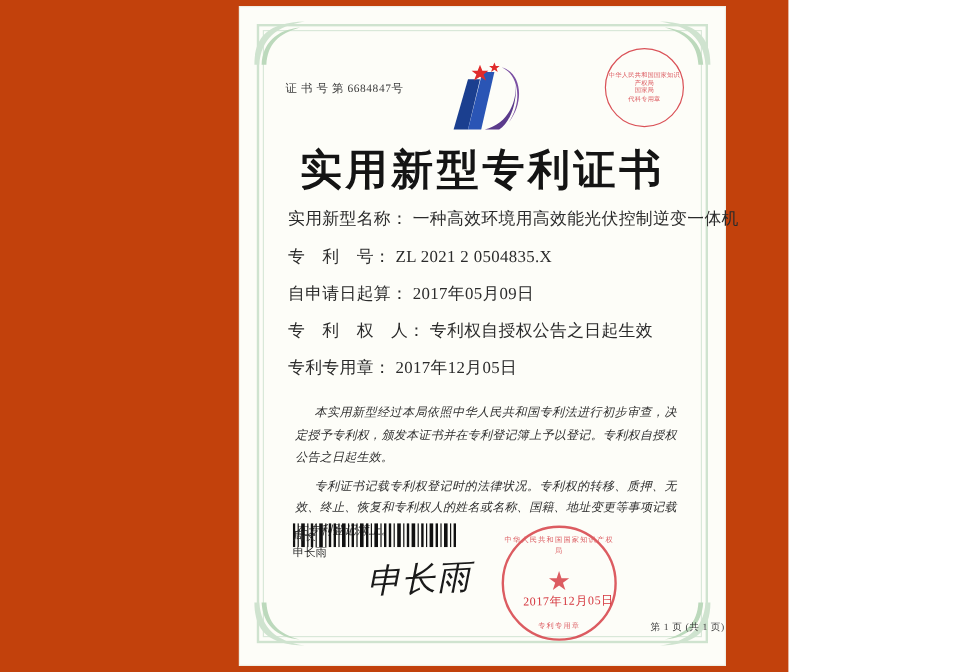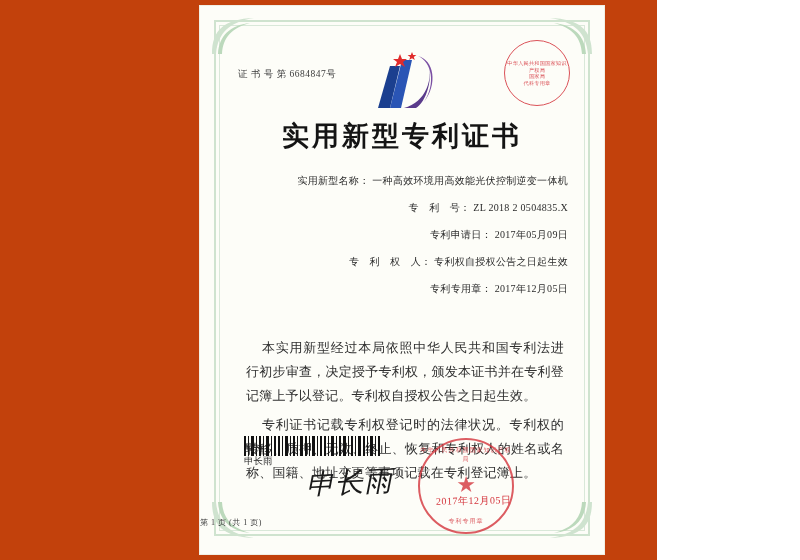--- a/index.html
+++ b/index.html
@@ -97,56 +97,56 @@
     line-height: 1.25;
     text-align: center;
     letter-spacing: 0.2px;
   }
   .title {
     position: absolute;
     left: 0;
     right: 0;
     top: 112px;
     text-align: center;
-    font-size: 27px;
+    font-size: 35px;
     font-weight: bold;
     letter-spacing: 3px;
     color: #141414;
     font-family: Liberation Sans, sans-serif;
   }
   .fields {
     position: absolute;
     left: 40px;
     top: 168px;
     right: 36px;
   }
   .field {
-    font-size: 10px;
+    font-size: 14px;
     color: #2b2b2b;
     margin-bottom: 13px;
     letter-spacing: 0.3px;
     white-space: nowrap;
-    text-align: right;
   }
   .field .lbl {
     display: inline-block;
   }
   .field .val {
     display: inline-block;
   }
   .body-text {
     position: absolute;
     left: 46px;
     right: 40px;
     top: 330px;
-    font-size: 13px;
+    font-size: 10px;
     line-height: 1.85;
     color: #2f2f2f;
     text-align: justify;
     letter-spacing: 0.2px;
+    font-style: italic;
   }
   .body-text p {
     margin: 0 0 5px 0;
     text-indent: 16px;
   }
   .barcode {
     position: absolute;
     left: 44px;
     top: 430px;
     width: 140px;
@@ -211,21 +211,21 @@
     font-size: 10px;
     color: #d4343c;
     letter-spacing: 0.5px;
     transform: rotate(-1deg);
   }
   .footer {
     position: absolute;
     left: 0;
     right: 0;
     bottom: 26px;
-    text-align: left;
+    text-align: right;
     font-size: 8px;
     color: #3a3a3a;
     letter-spacing: 0.5px;
   }
 </style>
 </head>
 <body>
 
 <div class="page">
   <div class="certificate">
@@ -274,24 +274,24 @@
 
     <div class="title">实用新型专利证书</div>
 
     <div class="fields">
       <div class="field">
         <span class="lbl">实用新型名称：</span>
         <span class="val">一种高效环境用高效能光伏控制逆变一体机</span>
       </div>
       <div class="field">
         <span class="lbl">专　利　号：</span>
-        <span class="val">ZL 2018 2 0504835.X</span>
-      </div>
-      <div class="field">
-        <span class="lbl">专利申请日：</span>
+        <span class="val">ZL 2021 2 0504835.X</span>
+      </div>
+      <div class="field">
+        <span class="lbl">自申请日起算：</span>
         <span class="val">2017年05月09日</span>
       </div>
       <div class="field">
         <span class="lbl">专　利　权　人：</span>
         <span class="val">专利权自授权公告之日起生效</span>
       </div>
       <div class="field">
         <span class="lbl">专利专用章：</span>
         <span class="val">2017年12月05日</span>
       </div>

